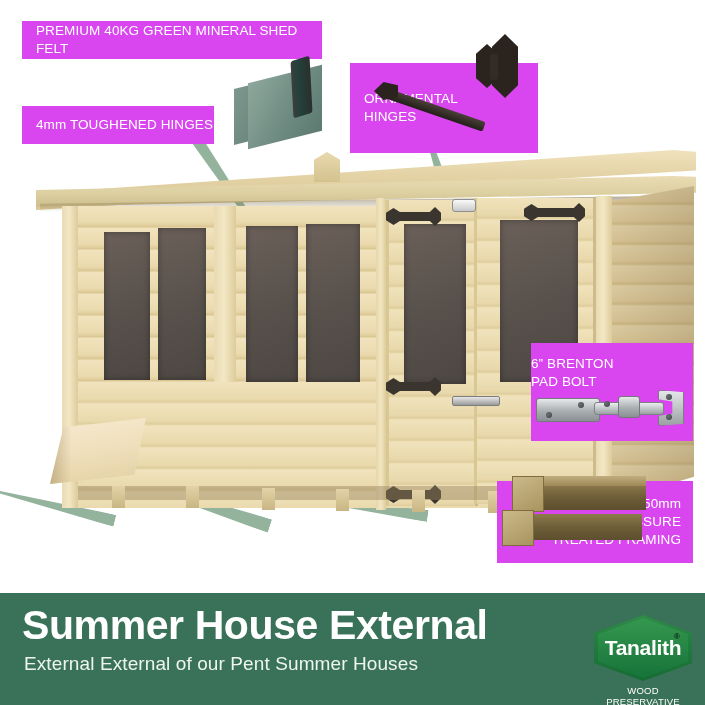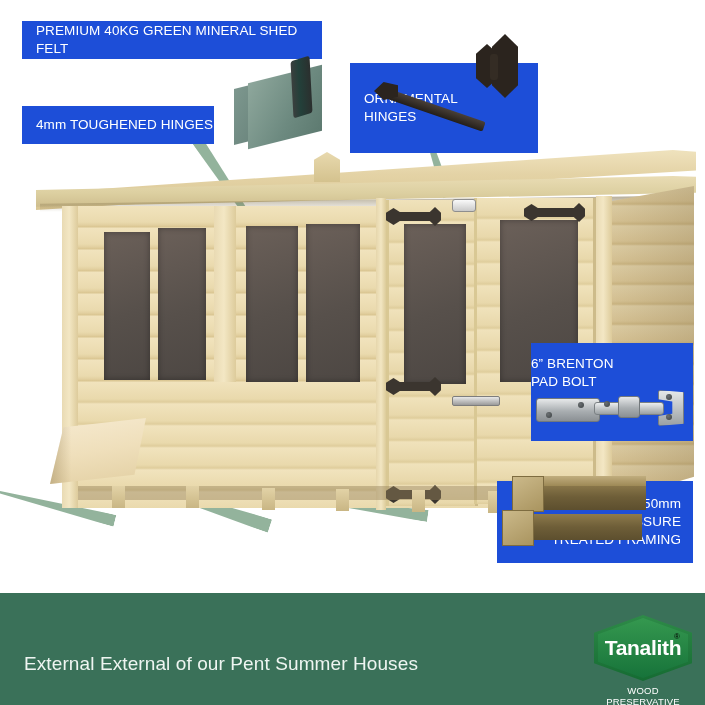--- a/index.html
+++ b/index.html
@@ -62,21 +62,21 @@
     border:1px solid #8e8e8e;border-radius:3px;}
 
   
   .bearer{position:absolute;background:linear-gradient(180deg,#e2d2a6,#c9b684);}
   .base-shadow{position:absolute;background:rgba(150,130,90,.45);}
 
   
   .wedge{position:absolute;background:#93b39c;transform-origin:0 0;}
 
   
-  .callout{position:absolute;background:#1d4ed8;color:#ffffff;
+  .callout{position:absolute;background:#d946ef;color:#ffffff;
     display:flex;align-items:center;box-sizing:border-box;}
   .callout .txt{font-size:13.5px;line-height:1.32;letter-spacing:.1px;white-space:pre-line;}
 
   
   .photo{position:absolute;}
 
   
   .felt-back{position:absolute;background:linear-gradient(120deg,#7d978e,#5f7a72);
     transform:skewY(-14deg);}
   .felt-front{position:absolute;background:linear-gradient(120deg,#8ea79c,#6d8a80 60%,#5d7a70);
@@ -271,20 +271,21 @@
   </div>
   <div class="timber" style="left:500px;top:468px;width:150px;height:86px;">
     <div class="tim-side" style="left:26px;top:16px;width:120px;height:26px;"></div>
     <div class="tim-top" style="left:26px;top:8px;width:120px;height:10px;"></div>
     <div class="tim-end" style="left:12px;top:8px;width:30px;height:34px;"></div>
     <div class="tim-side" style="left:14px;top:46px;width:128px;height:26px;"></div>
     <div class="tim-end" style="left:2px;top:42px;width:30px;height:34px;"></div>
   </div>
 
   <div id="banner"></div>
+  <div id="banner-title">Summer House External</div>
   <div id="banner-sub">External External of our Pent Summer Houses</div>
 
   <div class="logo-wrap">
     <div class="logo-hex"></div>
     <div class="logo-hex-inner">
       <span class="logo-name">Tanalith</span>
       <span class="logo-reg" style="position:absolute;right:8px;top:14px;">®</span>
     </div>
     <div class="logo-sub">WOOD PRESERVATIVE</div>
   </div>

